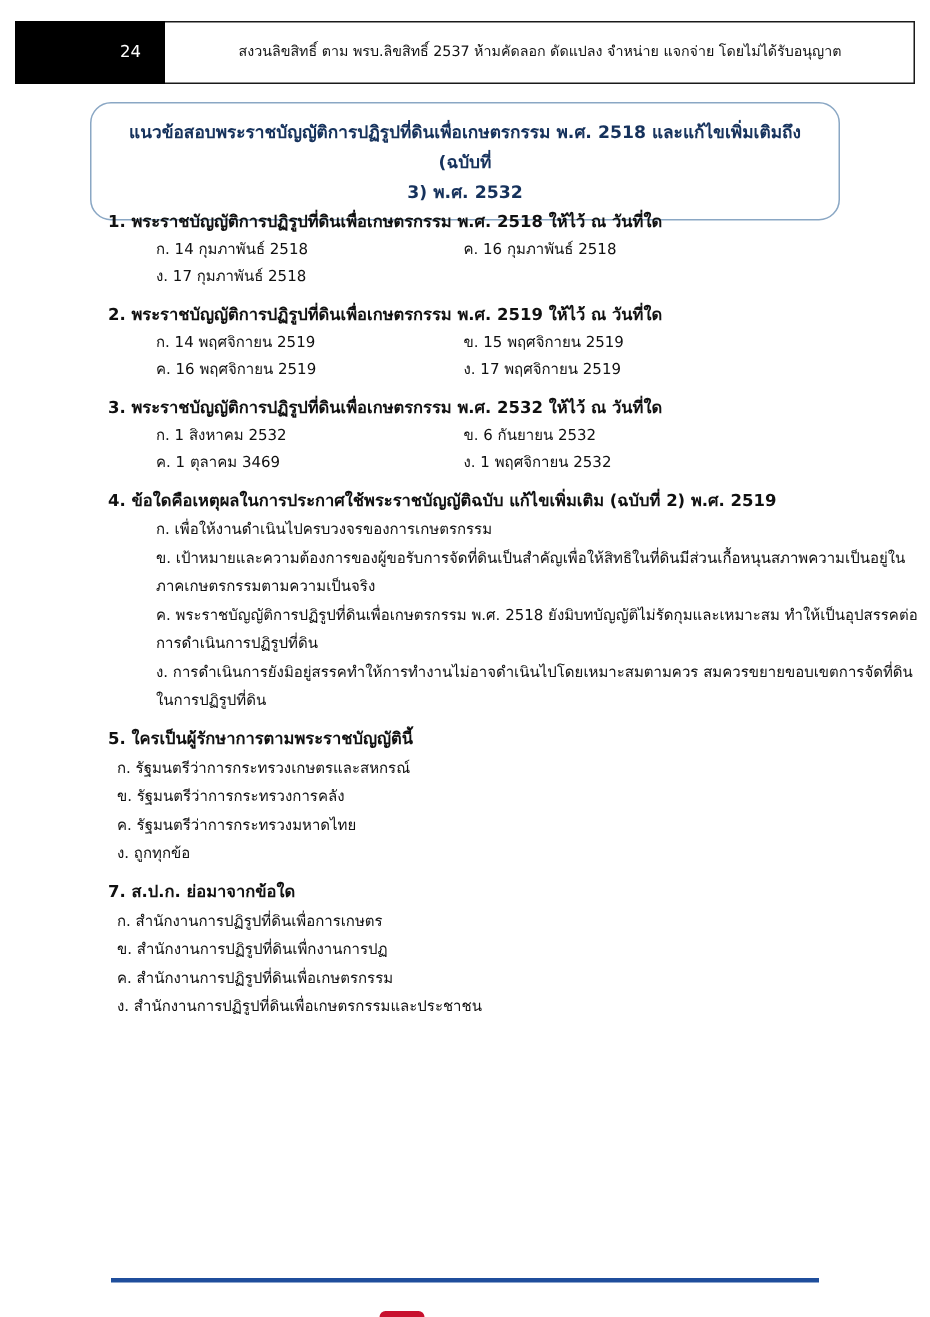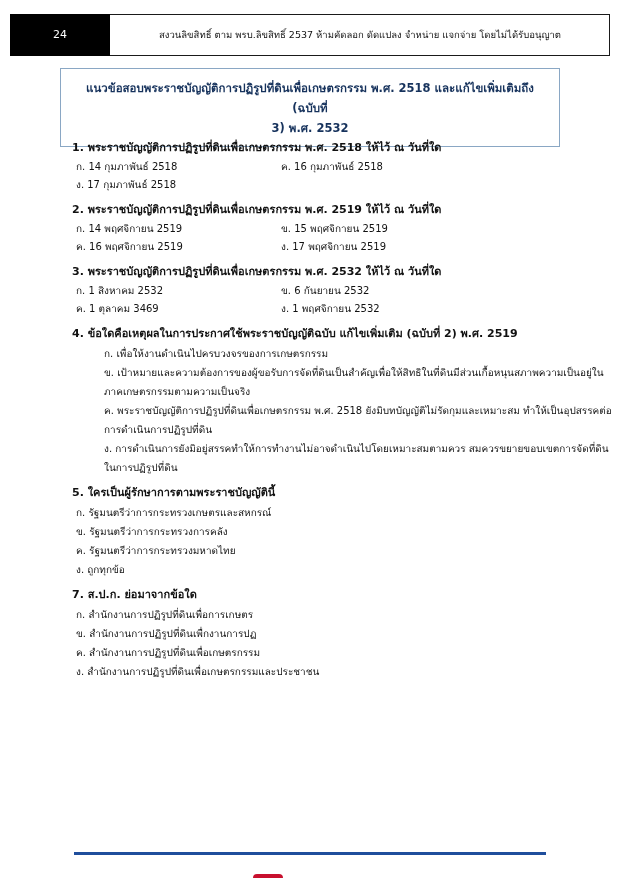--- a/index.html
+++ b/index.html
@@ -42,20 +42,21 @@
   .header-pagenum {
     position: absolute;
     left: 10px;
     top: 0;
     width: 100px;
     height: 42px;
     line-height: 42px;
     text-align: center;
     color: #ffffff;
     font-size: 11px;
+    padding-left: 27px;
   }
   .header-rule {
     position: absolute;
     left: 110px;
     top: 0;
     width: 500px;
     height: 42px;
     border: 1px solid #1a1a1a;
     border-left: none;
     box-sizing: border-box;
@@ -74,21 +75,21 @@
   }
 
   
   .title-box {
     position: absolute;
     left: 60px;
     top: 68px;
     width: 500px;
     min-height: 56px;
     border: 1px solid #8aa7c4;
-    border-radius: 0;
+    border-radius: 14px;
     box-sizing: border-box;
     padding: 9px 14px 8px 14px;
     text-align: center;
   }
   .title-line {
     font-size: 11.5px;
     font-weight: bold;
     color: #16325c;
     line-height: 20px;
   }
@@ -104,31 +105,30 @@
     font-size: 11px;
     font-weight: bold;
     color: #111111;
     margin: 7px 0 2px 0;
     padding-left: 72px;
     line-height: 17px;
   }
   .choice-grid {
     display: grid;
     grid-template-columns: 205px 205px;
-    padding-left: 76px;
+    padding-left: 104px;
     column-gap: 0px;
   }
   .choice-grid .choice {
     font-size: 10px;
     line-height: 18px;
     color: #111111;
   }
   .choice-list {
-    padding-left: 48px;
-    margin-left: 28px;
+    padding-left: 78px;
   }
   .choice-list .choice {
     font-size: 10px;
     line-height: 19px;
     color: #111111;
   }
   .choice-wrap {
     padding-left: 104px;
   }
   .choice-wrap .choice {

